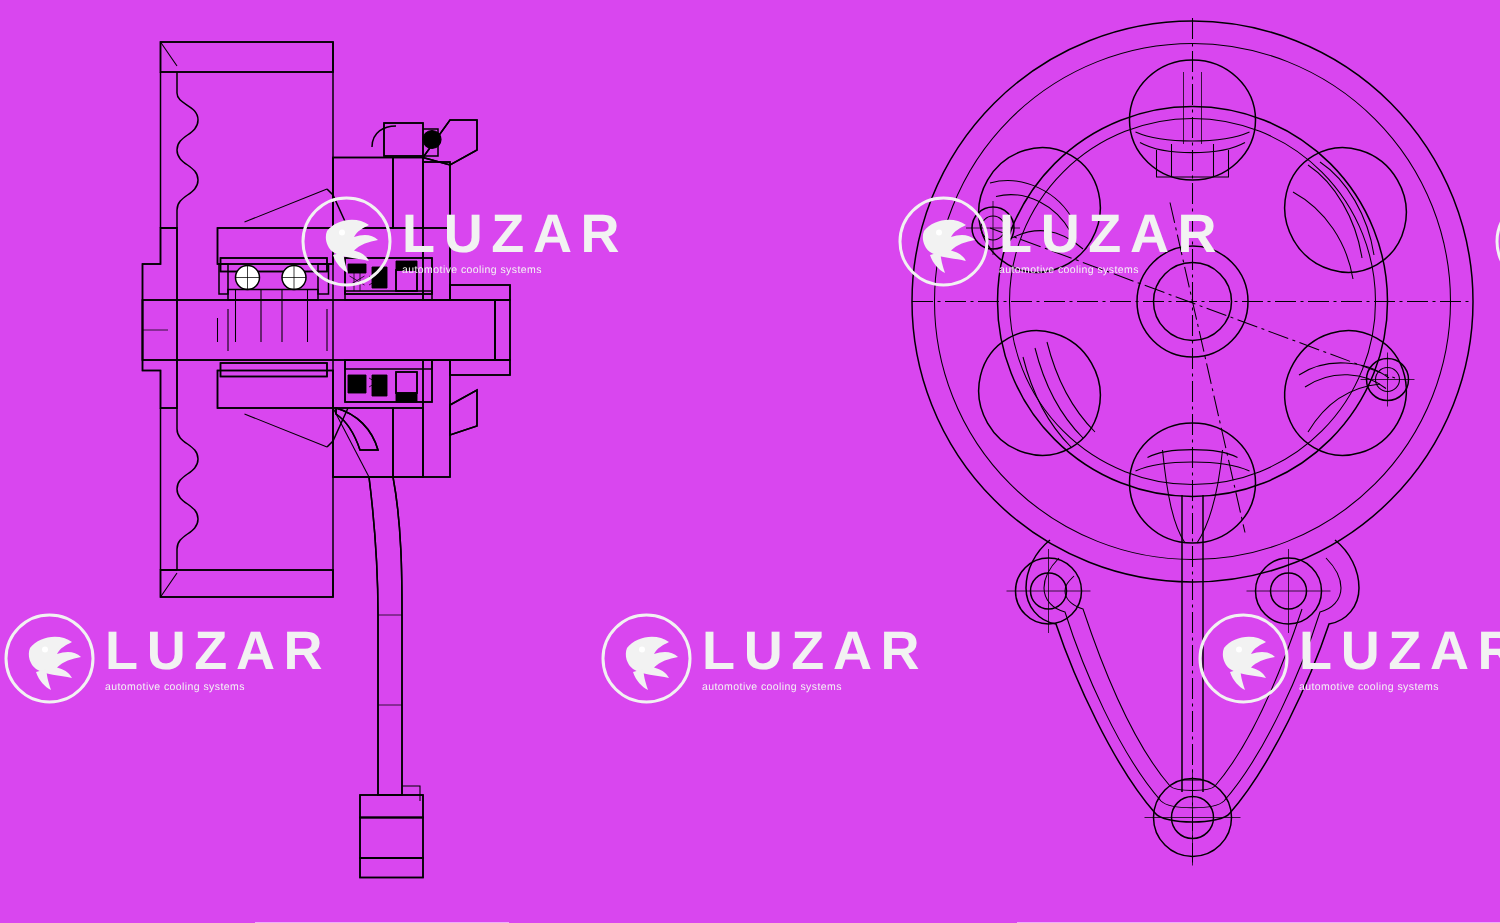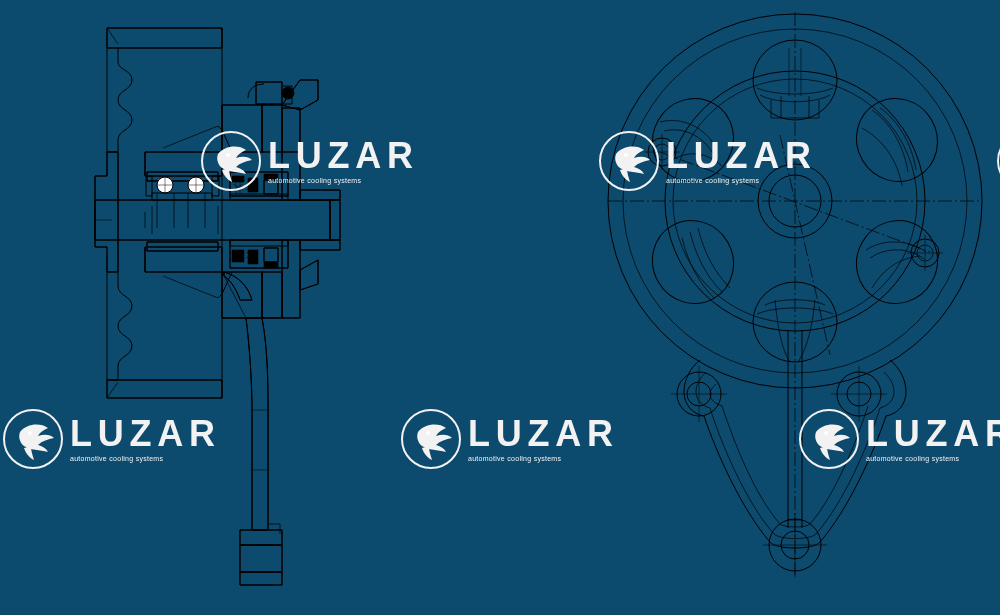--- a/index.html
+++ b/index.html
@@ -12,21 +12,21 @@
     height: 615px;
     overflow: hidden;
     font-family: "Liberation Sans", sans-serif;
     position: relative;
   }
   #drawing-sheet {
     position: absolute;
     left: 0; top: 0;
     width: 1000px;
     height: 615px;
-    background: #0c4a6e;
+    background: #d946ef;
   }
   .view-layer, .watermark-layer {
     position: absolute;
     left: 0; top: 0;
     width: 1000px;
     height: 615px;
   }
   .watermark-layer { pointer-events: none; }
 
   .wm {

